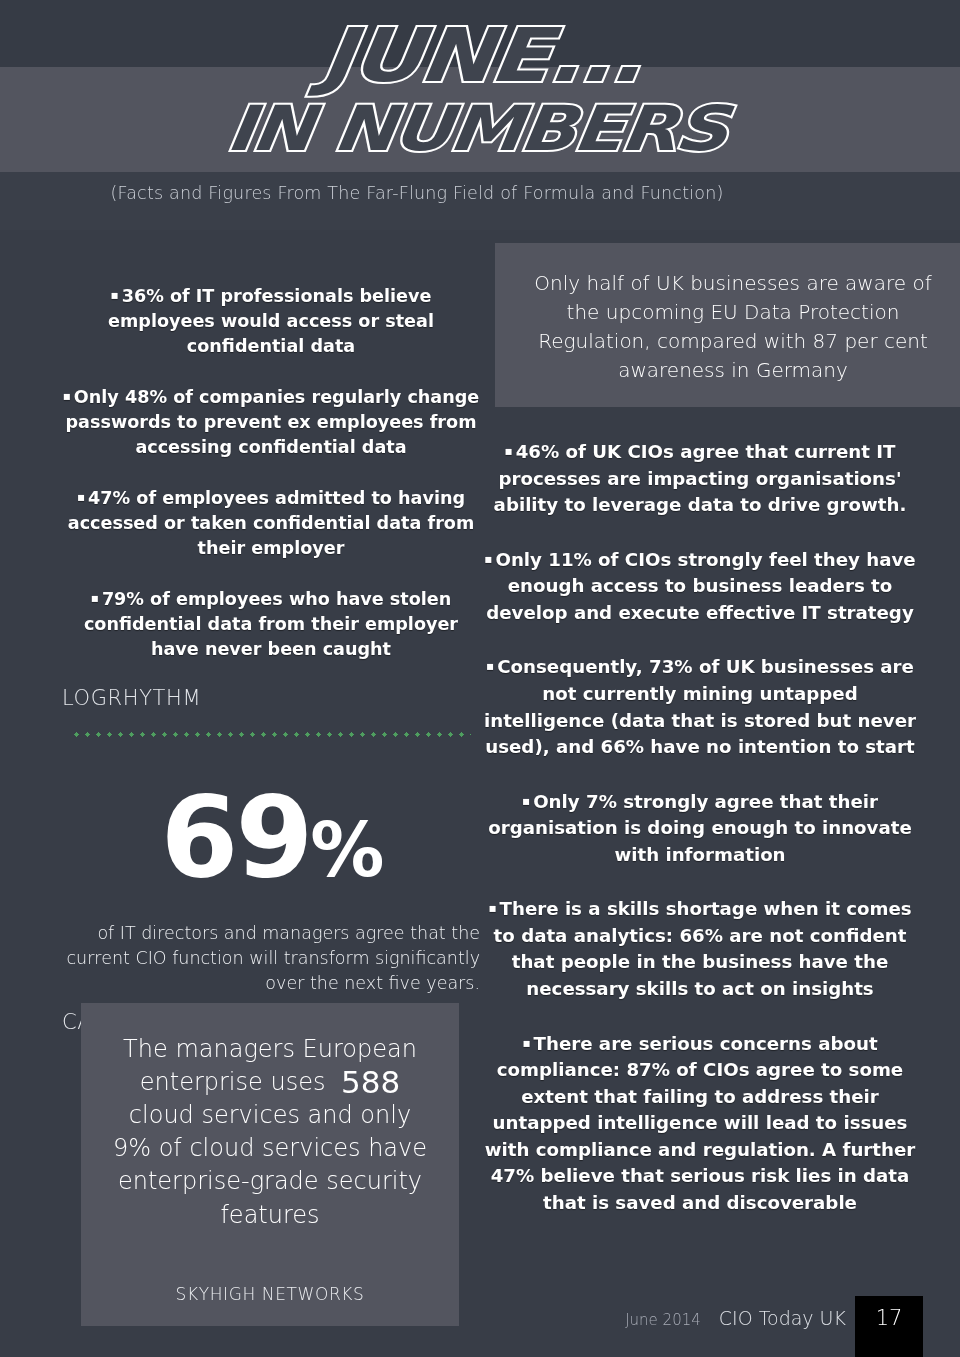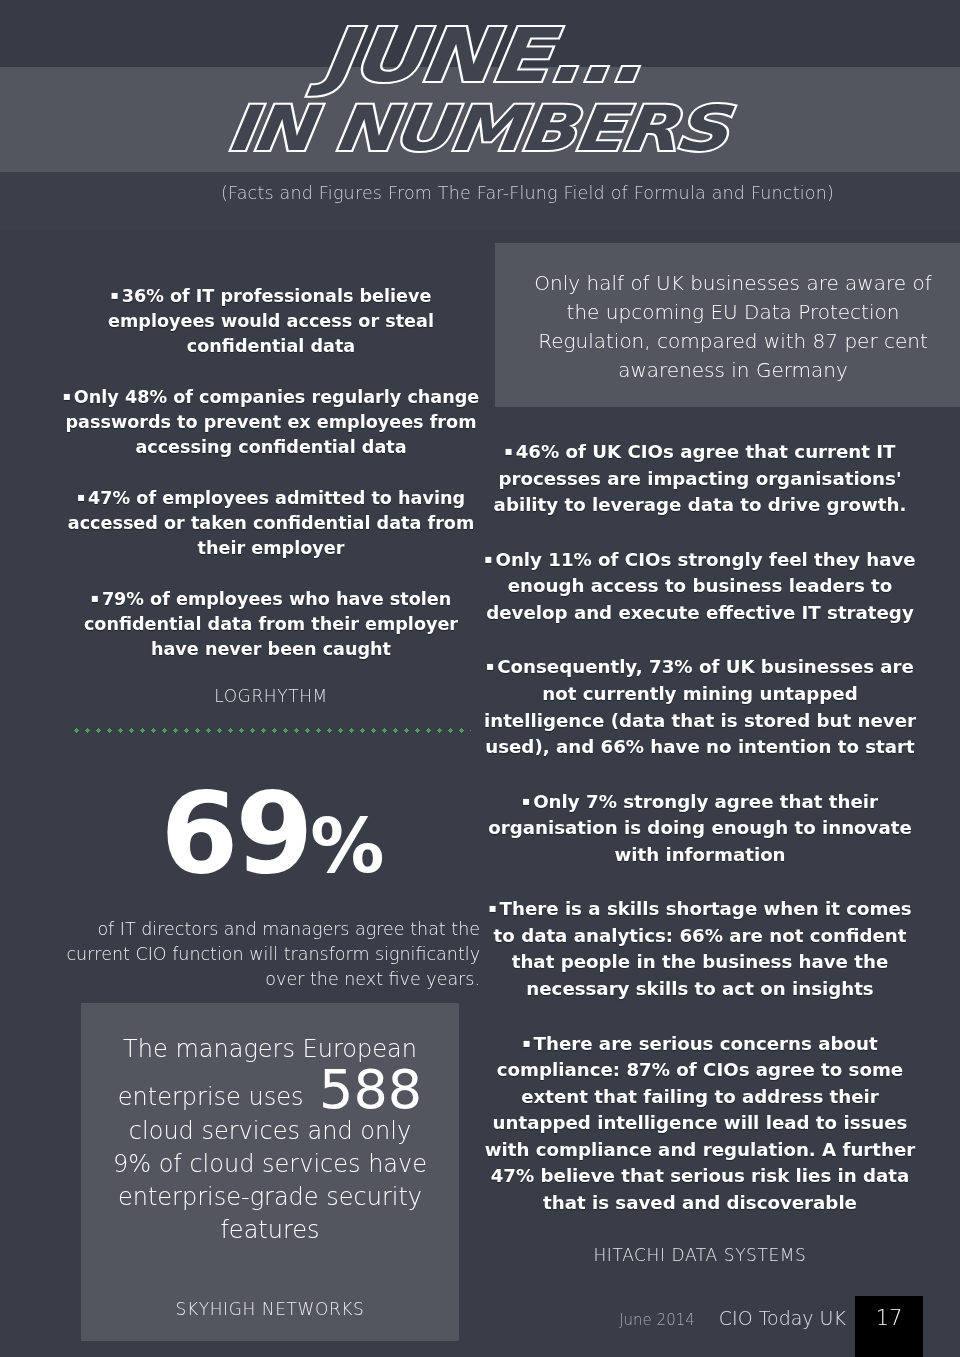--- a/index.html
+++ b/index.html
@@ -63,21 +63,21 @@
   .title-line-2 {
     font-size: 62px;
     margin-top: 6px;
     margin-left: 6px;
   }
 
   .subtitle {
     position: absolute;
     left: 0; top: 183px;
     width: 834px;
-    text-align: right;
+    text-align: center;
     font-size: 17.5px;
     color: #ccd0d7;
     font-weight: 300;
     letter-spacing: 0.2px;
     z-index: 6;
   }
 
   
   .col-left {
     position: absolute;
@@ -106,24 +106,23 @@
     vertical-align: 3px;
     margin-right: 3px;
   }
   .col-right .stat {
     font-size: 18.2px;
     line-height: 1.46;
     margin-bottom: 28px;
   }
 
   .source {
-    text-align: center;
     color: #e3e6ea;
     font-weight: 300;
-    font-size: 17px;
+    font-size: 21px;
     letter-spacing: 0.6px;
     margin-top: 14px;
     margin-bottom: 10px;
   }
 
   
   .divider-dots {
     margin: 22px auto 0 auto;
     width: 400px;
     height: 5px;
@@ -182,21 +181,21 @@
   #trend-box .callout-source { margin-top: 22px; }
 
   #skyhigh-box {
     position: absolute;
     left: 81px; top: 1003px;
     width: 378px;
     padding: 30px 28px 22px 28px;
   }
   #skyhigh-box .callout-text { font-size: 24px; line-height: 1.38; }
   #skyhigh-box .bignum-inline {
-    font-size: 54px;
+    font-size: 31px;
     font-weight: 400;
     line-height: 0.9;
     vertical-align: -3px;
     margin-left: 8px;
   }
   #skyhigh-box .callout-source { margin-top: 52px; font-size: 17px; }
 
   
   .right-stats { margin-top: 196px; }
 
@@ -214,21 +213,21 @@
   }
   .footer-date {
     color: #a7abb5;
     font-weight: 300;
     font-size: 15px;
   }
   .footer-brand {
     color: #dfe2e7;
     font-weight: 300;
     font-size: 19px;
-    margin-left: 24px;
+    margin-left: 18px;
   }
   .page-num-box {
     position: absolute;
     left: 855px; top: 1296px;
     width: 68px; height: 61px;
     background: #000000;
     color: #ffffff;
     font-weight: 300;
     font-size: 21px;
     display: flex;
@@ -313,21 +312,20 @@
       <div class="stat">
         <span class="bullet">▪</span><span>Only 7% strongly agree that their organisation is doing enough to innovate with information</span>
       </div>
       <div class="stat">
         <span class="bullet">▪</span><span>There is a skills shortage when it comes to data analytics: 66% are not confident that people in the business have the necessary skills to act on insights</span>
       </div>
       <div class="stat">
         <span class="bullet">▪</span><span>There are serious concerns about compliance: 87% of CIOs agree to some extent that failing to address their untapped intelligence will lead to issues with compliance and regulation. A further 47% believe that serious risk lies in data that is saved and discoverable</span>
       </div>
 
-      <div class="source">HITACHI DATA SYSTEMS</div>
     </div>
   </div>
 
   <div class="footer">
     <div class="footer-meta">
       <span class="footer-date">June 2014</span><span class="footer-brand">CIO Today UK</span>
     </div>
   </div>
   <div class="page-num-box">17</div>
 

